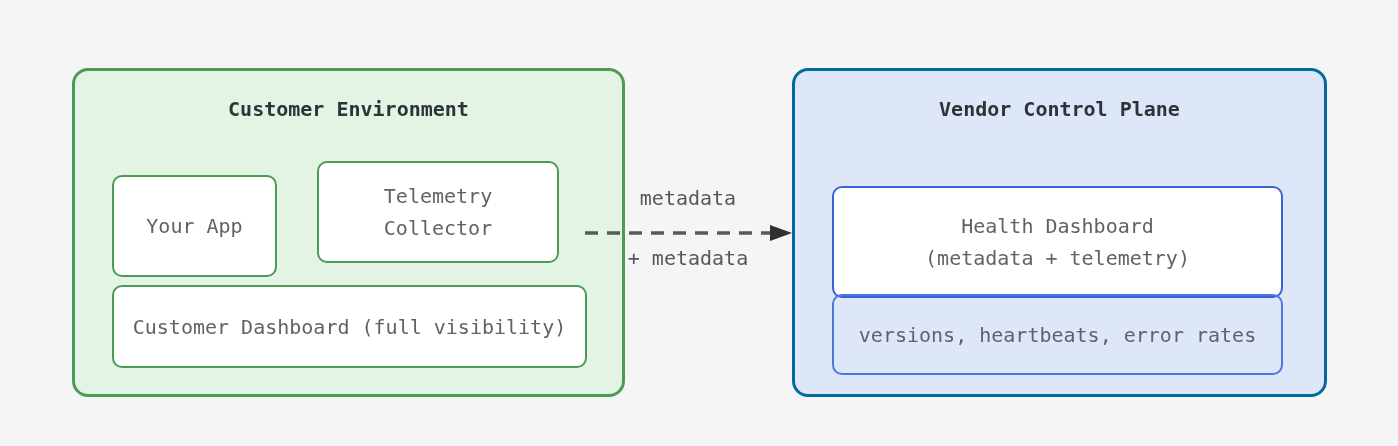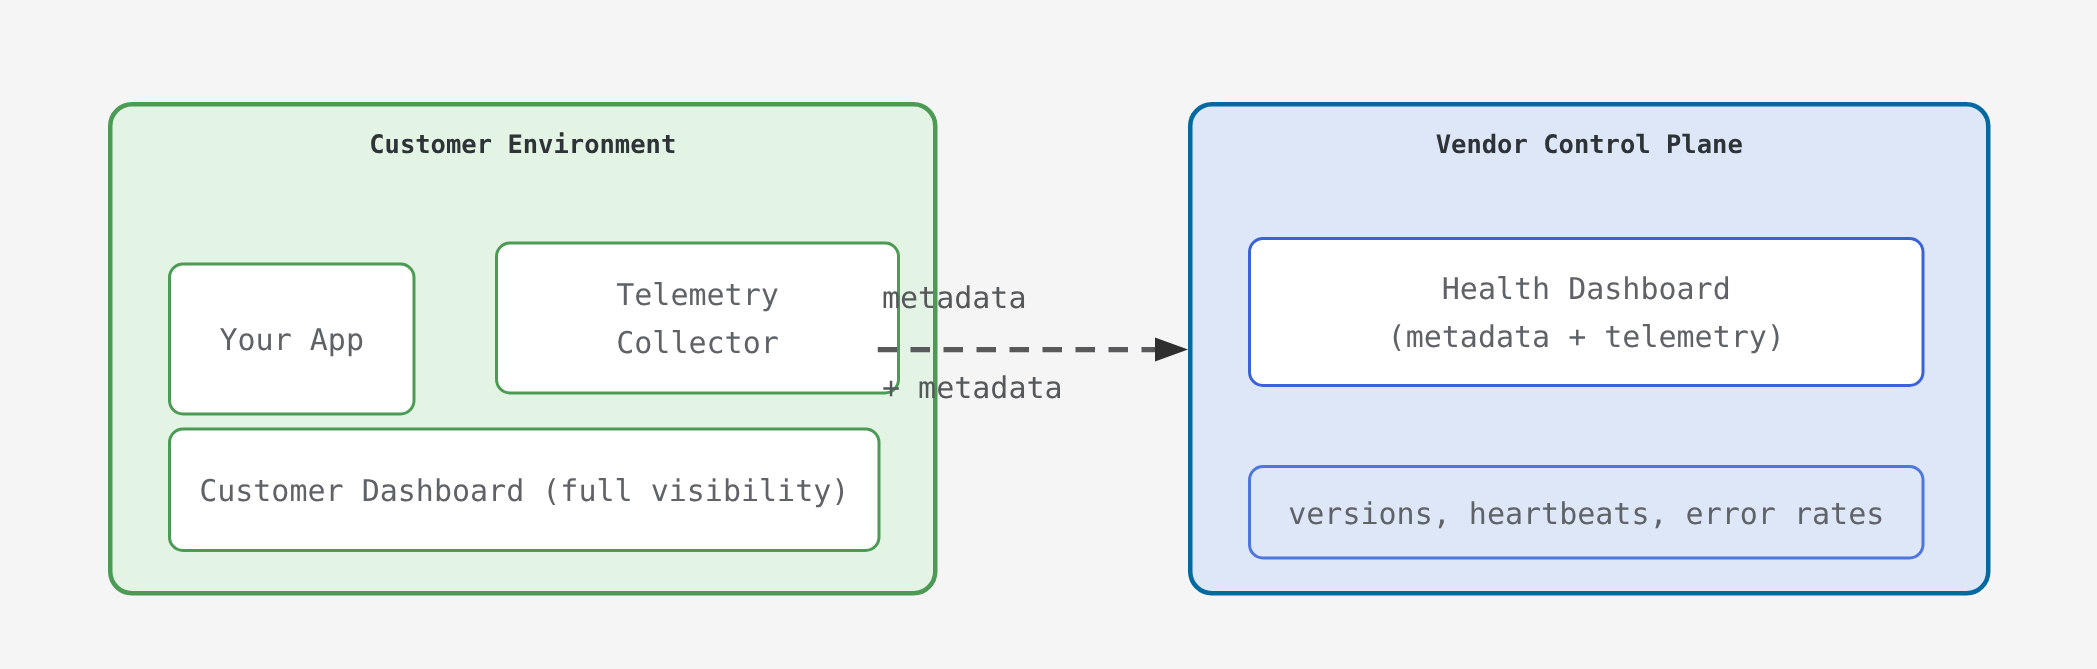--- a/index.html
+++ b/index.html
@@ -29,25 +29,25 @@
     border: 3px solid #4c9b54;
   }
   .group.blue {
     left: 792px;
     width: 535px;
     background: #dde7f8;
     border: 3px solid #0369a1;
   }
   .group-title {
     position: absolute;
-    top: 16px;
+    top: 26px;
     left: 0;
     width: 100%;
     text-align: center;
-    font-size: 17px;
+    font-size: 20px;
     font-weight: bold;
     color: #2d3336;
   }
   .node {
     position: absolute;
     box-sizing: border-box;
     border-radius: 10px;
     display: flex;
     align-items: center;
     justify-content: center;
@@ -63,36 +63,37 @@
   }
   .node.blue-node {
     background: #ffffff;
     border: 2.5px solid #3a63da;
   }
   .node.blue-soft-node {
     background: transparent;
     border: 2px solid #4f76e0;
   }
   .node-your-app    { left: 37px;  top: 104px;  width: 165px; height: 102px; }
-  .node-telemetry   { left: 242px; top: 90px;  width: 270px; height: 102px; margin-left: 13px; }
+  .node-telemetry   { left: 242px; top: 90px;  width: 242px; height: 102px; }
   .node-cust-dash   { left: 37px;  top: 214px; width: 475px; height: 83px; }
-  .node-health-dash { left: 37px;  top: 87px; width: 451px; height: 100px; }
-  .node-metrics     { left: 37px;  top: 239px; width: 451px; height: 63px; }
+  .node-health-dash { left: 37px;  top: 115px; width: 451px; height: 112px; }
+  .node-metrics     { left: 37px;  top: 223px; width: 451px; height: 81px; }
 
   .flow-arrow-svg {
     position: absolute;
     left: 585px;
     top: 224px;
     width: 210px;
     height: 18px;
   }
   .flow-label {
     position: absolute;
     left: 588px;
     width: 200px;
+    text-align: center;
     font-size: 20px;
     color: #55585b;
   }
   .flow-label.top    { top: 186px; }
   .flow-label.bottom { top: 246px; }
 </style>
 </head>
 <body>
 
 <div class="stage">

